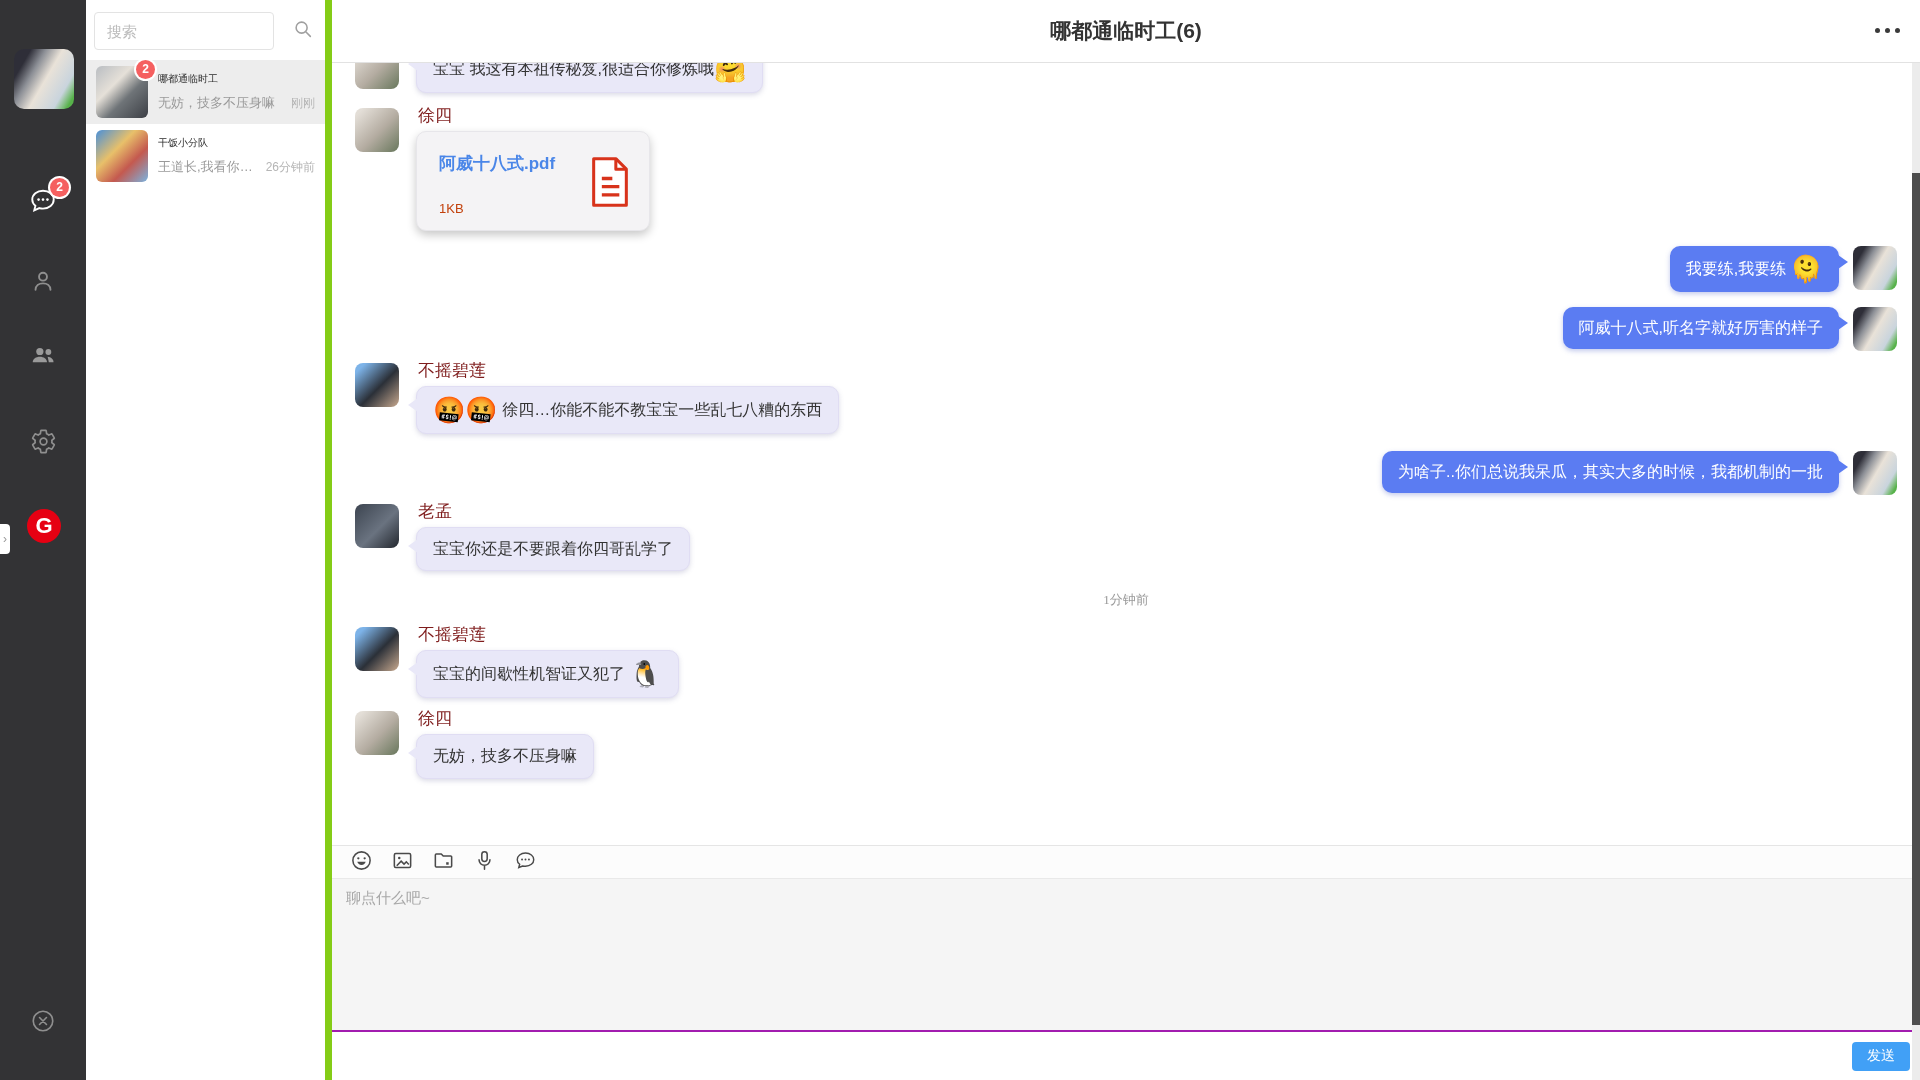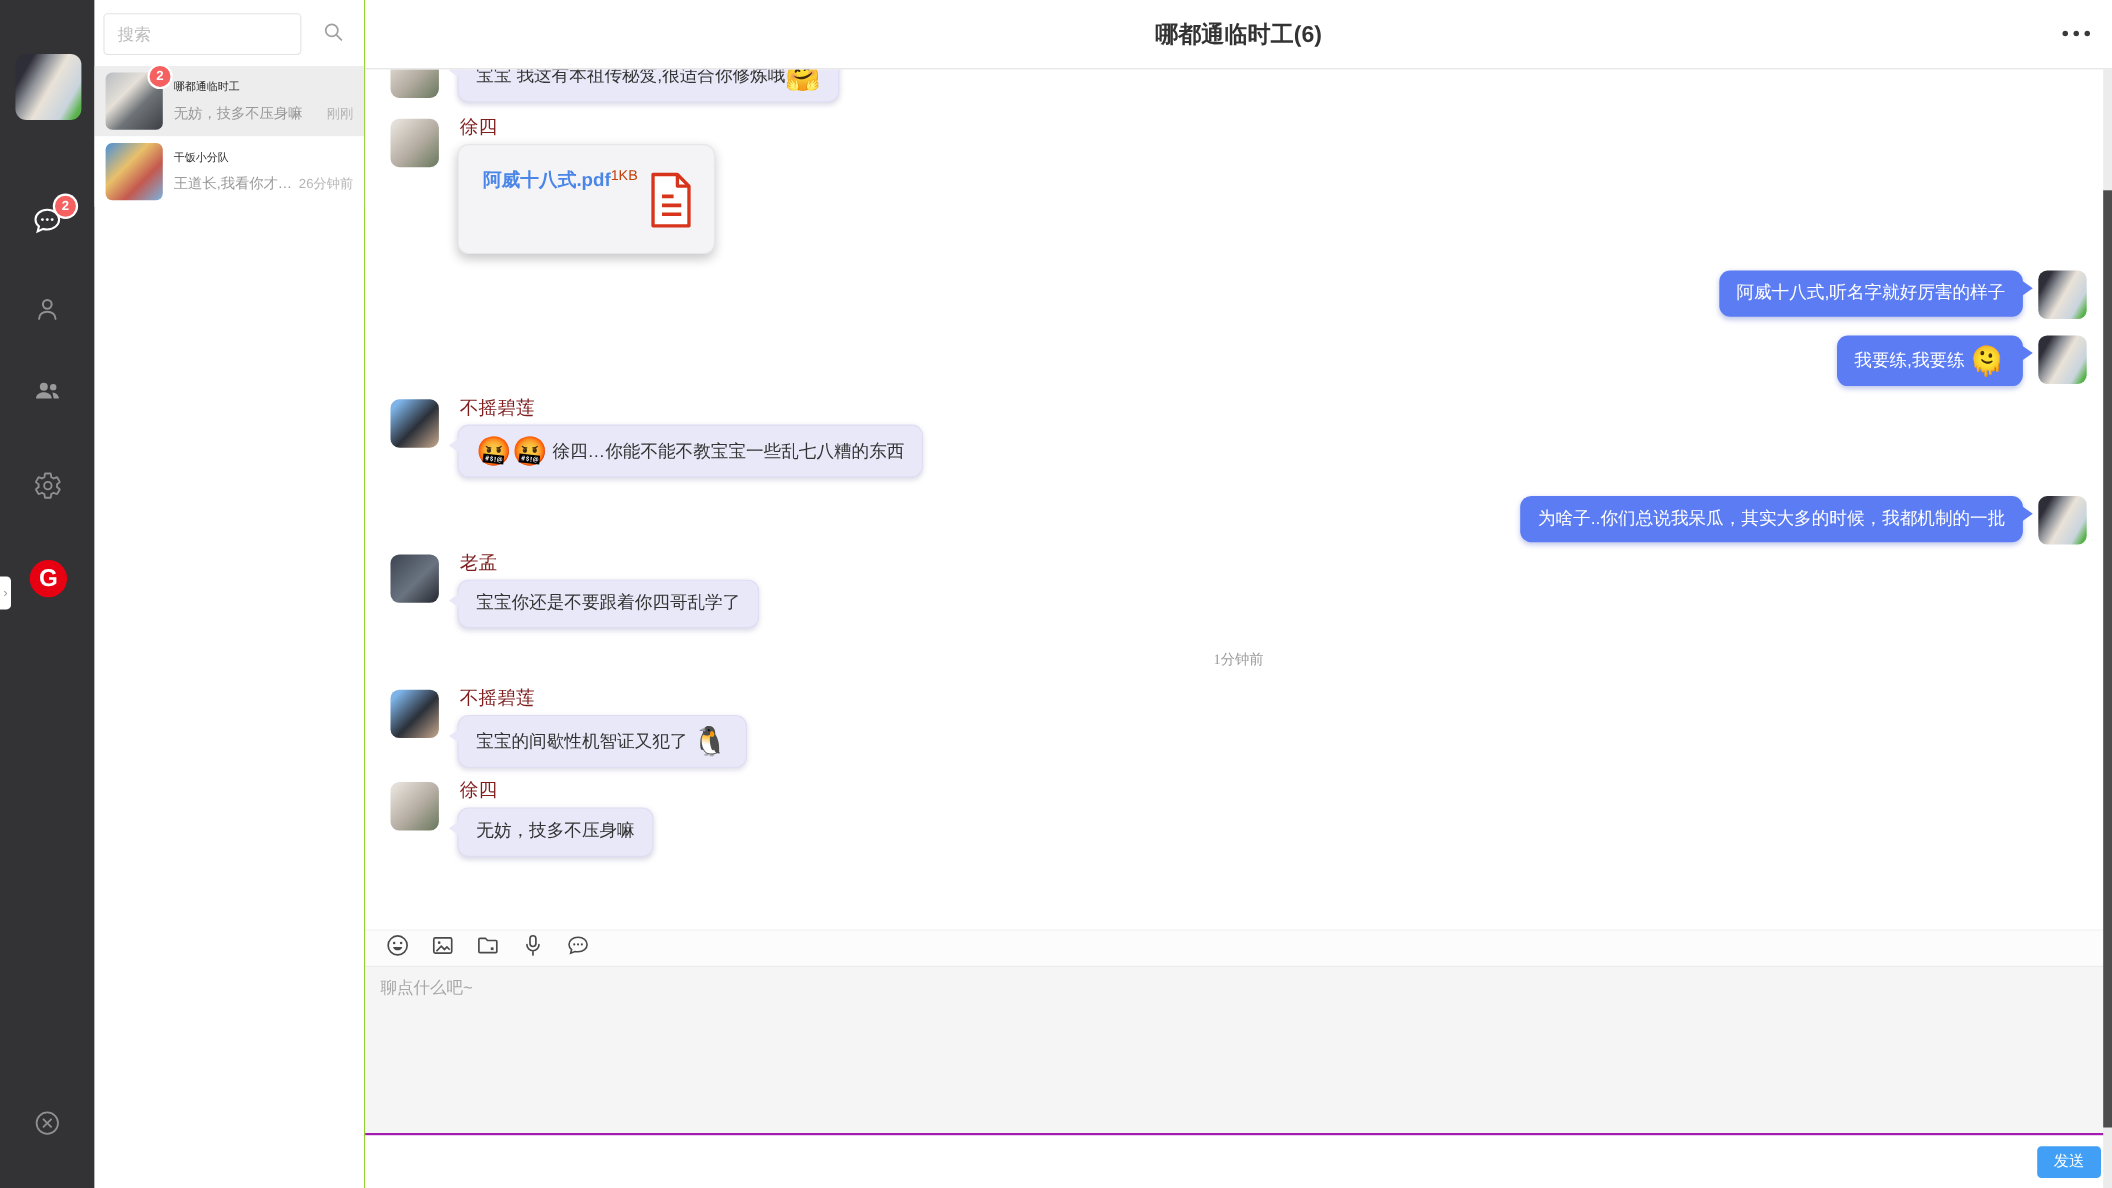--- a/index.html
+++ b/index.html
@@ -25,21 +25,21 @@
   .av { border-radius:8px; flex:0 0 auto; background:#ccc; }
   .av-bao   { background:linear-gradient(120deg,#2e2e38 18%,#8c8f96 34%,#e9e2d8 52%,#c9d4dd 78%,#57b24a 92%); }
   .av-group1{ background:linear-gradient(135deg,#b9bdc2 0%,#e5e0d8 35%,#6f7478 60%,#3c3f45 100%); }
   .av-group2{ background:linear-gradient(135deg,#4a90d9 0%,#e8c06a 38%,#c4594f 66%,#7ab3e0 100%); }
   .av-xusi  { background:linear-gradient(135deg,#e3ded7 10%,#b4aca1 55%,#68775c 100%); }
   .av-blian { background:linear-gradient(135deg,#7db3e8 12%,#2b3038 55%,#c8a98f 100%); }
   .av-lmeng { background:linear-gradient(135deg,#3c4450 0%,#6a7380 55%,#23272e 100%); }
 
   
   .list-panel { position:relative; width:246px; flex:0 0 246px; height:100%;
-    background:#fff; border-right:1px solid #84cc16; }
+    background:#fff; border-right:7px solid #84cc16; }
   .search-row { display:flex; align-items:center; padding:12px 8px 10px 8px; }
   .search-input { width:180px; height:38px; border:1px solid #e3e3e3; border-radius:4px;
     padding:0 12px; font-size:15px; color:#333; outline:none; }
   .search-input::placeholder { color:#bcbcbc; }
   .search-btn { margin-left:14px; width:30px; height:30px; display:flex; align-items:center; justify-content:center; cursor:pointer; }
   .chat-item { position:relative; display:flex; align-items:center; gap:10px;
     height:64px; padding:0 10px 0 10px; cursor:pointer; background:#fff; }
   .chat-item.selected { background:#ededed; }
   .chat-item .av { width:52px; height:52px; border-radius:6px; position:relative; }
   .item-badge { top:-6px; right:-7px; }
@@ -74,21 +74,21 @@
     box-shadow:0 2px 5px rgba(110,110,160,.25); }
   .bubble-left .tail { position:absolute; left:-9px; top:11px; width:0; height:0;
     border-top:7px solid transparent; border-bottom:7px solid transparent; border-right:10px solid #e9e8f8; }
   .bubble-right { background:#5b7cf2; color:#fff; box-shadow:0 2px 5px rgba(80,100,200,.35); }
   .bubble-right .tail { position:absolute; right:-9px; top:9px; width:0; height:0;
     border-top:7px solid transparent; border-bottom:7px solid transparent; border-left:10px solid #5b7cf2; }
 
   .file-card { width:234px; height:100px; background:#f4f3f5; border:1px solid #e7e6ea; border-radius:10px;
     box-shadow:0 4px 10px rgba(0,0,0,.22); padding:20px 18px 14px 22px;
     display:flex; justify-content:space-between; align-items:stretch; cursor:pointer; }
-  .file-meta { display:flex; flex-direction:row; justify-content:space-between; }
+  .file-meta { display:flex; flex-direction:column; justify-content:space-between; }
   .file-name { color:#4a86e8; font-size:17px; font-weight:bold; }
   .file-size { color:#c2410c; font-size:13px; }
   .file-card svg { margin-top:2px; }
 
   .time-divider { text-align:center; font-size:13px; color:#9a9a9a; margin:20px 0 18px 0;font-family:Liberation Serif, serif; }
 
   
   .r1 { margin-top:-18px; }
   .r2 { margin-top:15px; }
   .r3 { margin-top:15px; }
@@ -253,30 +253,30 @@
               <svg width="42" height="56" viewBox="0 0 36 46">
                   <path d="M4 3h19l9 9v31H4z" fill="#fff" stroke="#d8331b" stroke-width="2.6" stroke-linejoin="round"></path>
                   <path d="M23 3v9h9" fill="none" stroke="#d8331b" stroke-width="2.6" stroke-linejoin="round"></path>
                   <path d="M11 20h9M11 27h15M11 34h15" stroke="#d8331b" stroke-width="2.8"></path>
                 </svg>
             </span>
           </div>
         </div>
       </div>
 
+      <div class="msg-row right r4">
+        <div class="msg-body">
+          <div class="bubble bubble-right"><span class="tail"></span><span>我要练,我要练 </span><span class="emo">🫠</span></div>
+        </div>
+        <div class="av av-bao"></div>
+      </div>
+
       <div class="msg-row right r3">
         <div class="msg-body">
           <div class="bubble bubble-right"><span class="tail"></span><span>阿威十八式,听名字就好厉害的样子</span></div>
-        </div>
-        <div class="av av-bao"></div>
-      </div>
-
-      <div class="msg-row right r4">
-        <div class="msg-body">
-          <div class="bubble bubble-right"><span class="tail"></span><span>我要练,我要练 </span><span class="emo">🫠</span></div>
         </div>
         <div class="av av-bao"></div>
       </div>
 
       <div class="msg-row left r5">
         <div class="av av-blian"></div>
         <div class="msg-body">
           <div class="sender">不摇碧莲</div>
           <div class="bubble bubble-left"><span class="tail"></span><span class="emo">🤬🤬</span><span> 徐四…你能不能不教宝宝一些乱七八糟的东西</span></div>
         </div>

